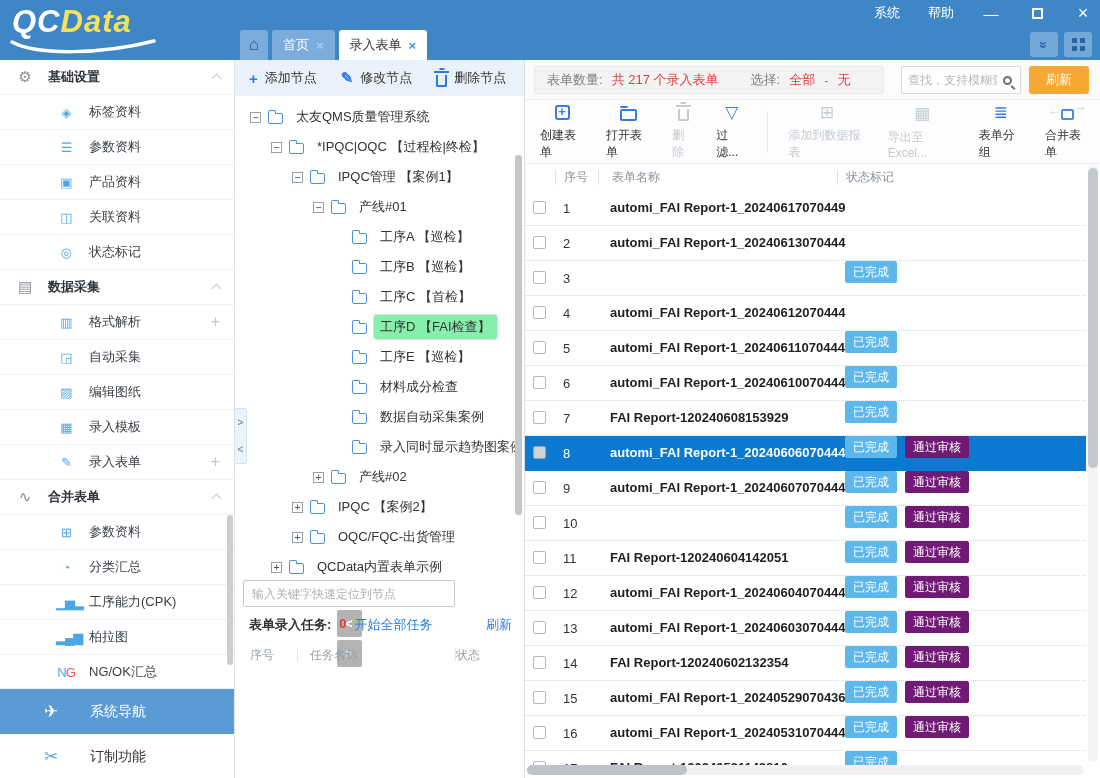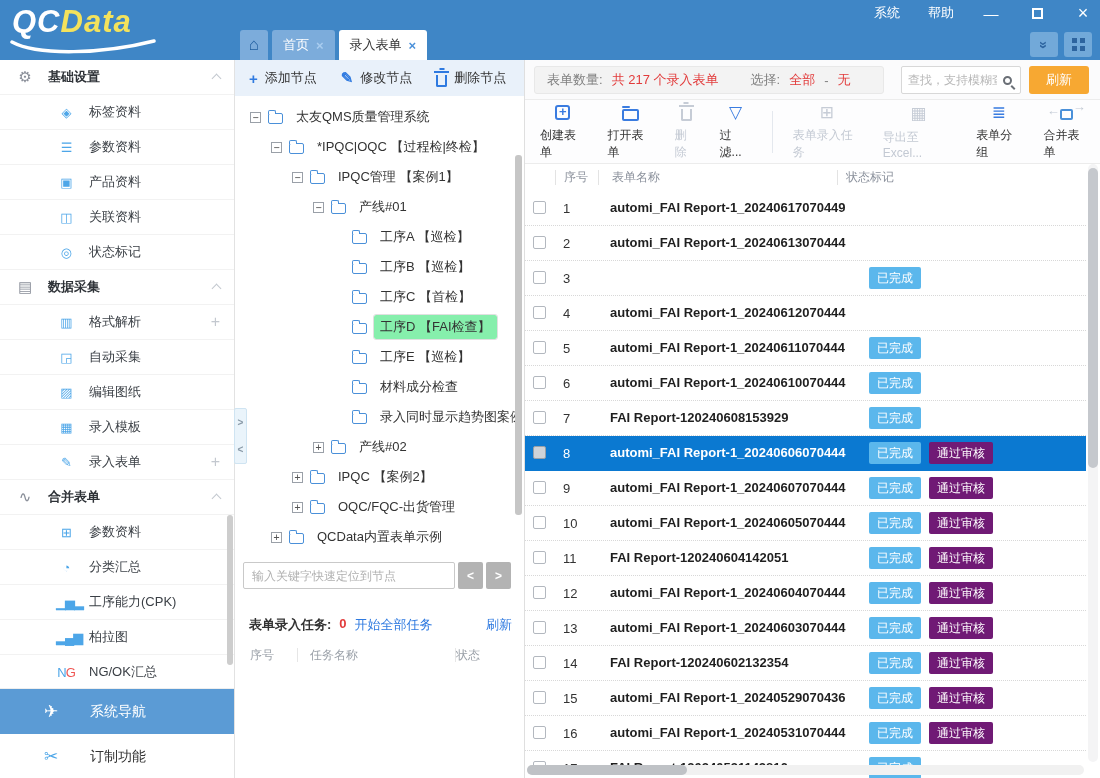--- a/index.html
+++ b/index.html
@@ -53,21 +53,21 @@
   .tree-area{position:absolute;top:36px;left:0;width:282px;height:486px;overflow:hidden;padding-top:6px;}
   .tnode{height:30px;display:flex;align-items:center;gap:7px;color:#333;white-space:nowrap;}
   .ebox{flex:none;width:11px;height:11px;border:1px solid #9aa0a8;background:#fff;display:flex;align-items:center;justify-content:center;font-size:10px;line-height:9px;color:#555;font-family:"DejaVu Sans Mono",monospace;}
   .ebox-sp{flex:none;width:11px;height:11px;}
   .ico-folder{flex:none;width:15px;height:11px;border:1.5px solid #4a90d9;border-radius:2px;position:relative;background:#fff;margin-top:2px;}
   .ico-folder::before{content:"";position:absolute;top:-4px;left:-1.5px;width:6px;height:3px;border:1.5px solid #4a90d9;border-bottom:none;border-radius:2px 2px 0 0;background:#fff;}
   .tlabel{padding:3px 6px;border-radius:2px;}
   .tlabel.sel{background:#86efac;outline:1px solid #e0e0e0;}
   .tree-sb{position:absolute;right:2px;top:95px;width:7px;height:360px;background:#c6c6c6;border-radius:3px;}
   .collapse-handle{position:absolute;left:-1px;top:348px;width:13px;height:56px;background:#eaf4fb;border:1px solid #cfe4f2;border-radius:2px;display:flex;flex-direction:column;align-items:center;justify-content:space-around;color:#8a9aa8;font-size:10px;font-weight:bold;}
-  .tree-search{position:absolute;top:502px;left:8px;display:flex;gap:3px;align-items:center;}
+  .tree-search{position:absolute;top:520px;left:8px;display:flex;gap:3px;align-items:center;flex-direction:column;}
   .tree-search input{width:212px;height:27px;border:1px solid #c9c9c9;border-radius:2px;padding:0 8px;font-size:12px;font-family:"Liberation Sans",sans-serif;color:#333;outline:none;}
   .tree-search input::placeholder{color:#b0b0b0;}
   .nav-btn{width:25px;height:27px;background:#b3b3b3;color:#fff;display:flex;align-items:center;justify-content:center;border-radius:2px;font-size:12px;font-weight:bold;}
   .tasks-bar{position:absolute;top:556px;left:14px;right:12px;display:flex;align-items:flex-start;gap:8px;}
   .tasks-title{font-weight:bold;color:#333;}
   .tasks-count{color:#e23b3b;font-weight:bold;}
   .tasks-link{color:#2f7ae0;}
   .tasks-refresh{margin-left:auto;color:#2f7ae0;}
   .task-headers{position:absolute;top:582px;left:0;right:8px;height:26px;display:flex;align-items:center;color:#9aa0a8;font-size:12px;}
   .th-c1{width:62px;padding-left:15px;}
@@ -106,21 +106,21 @@
   .hd-cb{width:30px;}
   .hd-no{width:42px;padding-left:8px;}
   .hd-name{flex:1;padding-left:13px;}
   .hd-status{width:248px;padding-left:8px;}
   .hd-div{width:1px;height:15px;background:#e3e3e3;}
   .rows{position:absolute;top:131px;left:0;right:14px;bottom:0;overflow:hidden;}
   .frow{height:35px;position:relative;border-bottom:1px dotted #d8d8d8;background:#fff;}
   .frow .cb{position:absolute;left:8px;top:10px;width:13px;height:13px;border:1px solid #b3b8bf;border-radius:2px;background:#fff;}
   .frow .no{position:absolute;left:38px;top:10px;font-size:13px;color:#333;}
   .frow .nm{position:absolute;left:85px;top:9px;font-size:13px;font-weight:bold;color:#1f1f1f;}
-  .badges{position:absolute;left:320px;top:6px;display:flex;gap:8px;margin-left:24px;}
+  .badges{position:absolute;left:320px;top:0;display:flex;gap:8px;}
   .badge{height:22px;padding:0 8px;display:flex;align-items:center;color:#fff;font-size:12px;border-radius:2px;}
   .badge.blue{background:#5bb7ec;}
   .badge.green{background:#701a75;}
   .frow.selected{background:#0b79d1;border-bottom-color:transparent;}
   .frow.selected .no,.frow.selected .nm{color:#fff;}
   .frow.selected .cb{background:#cfd3d8;border-color:#98a0a8;}
   .v-track{position:absolute;right:2px;top:104px;bottom:16px;width:10px;background:#f4f4f5;border-radius:5px;}
   .v-thumb{position:absolute;right:0;top:4px;width:10px;height:300px;background:#c5c8cd;border-radius:5px;}
   .h-sb{position:absolute;left:2px;right:16px;bottom:3px;height:10px;background:#f1f1f1;border-radius:5px;z-index:5;}
   .h-thumb{width:160px;height:10px;background:#bfc2c6;border-radius:5px;}
@@ -344,20 +344,26 @@
       <div class="tnode">
         <span style="width: 92px; flex: 0 0 auto;"></span>
         <span class="ebox-sp"></span>
         <span class="ico-folder"></span>
         <span class="tlabel">材料成分检查</span>
       </div>
       <div class="tnode">
         <span style="width: 92px; flex: 0 0 auto;"></span>
         <span class="ebox-sp"></span>
         <span class="ico-folder"></span>
+        <span class="tlabel">数据自动采集案例</span>
+      </div>
+      <div class="tnode">
+        <span style="width: 92px; flex: 0 0 auto;"></span>
+        <span class="ebox-sp"></span>
+        <span class="ico-folder"></span>
         <span class="tlabel">录入同时显示趋势图案例</span>
       </div>
       <div class="tnode">
         <span style="width: 71px; flex: 0 0 auto;"></span>
         <span class="ebox">+</span>
         <span class="ico-folder"></span>
         <span class="tlabel">产线#02</span>
       </div>
       <div class="tnode">
         <span style="width: 50px; flex: 0 0 auto;"></span>
@@ -440,21 +446,21 @@
         </span>
         <span>删除</span>
       </div>
       <div class="ft-item">
         <span class="ic">▽</span>
         <span>过滤...</span>
       </div>
       <div class="ft-div"></div>
       <div class="ft-item disabled">
         <span class="ic">⊞</span>
-        <span>表单录入任务</span>
+        <span>添加到数据报表</span>
       </div>
       <div class="ft-item disabled">
         <span class="ic">▦</span>
         <span>导出至Excel...</span>
       </div>
       <div class="ft-item">
         <span class="ic">≣</span>
         <span>表单分组</span>
       </div>
       <div class="ft-item">
@@ -539,21 +545,20 @@
         <span class="no">9</span>
         <span class="nm">automi_FAI Report-1_20240607070444</span>
         <span class="badges">
           <span class="badge blue">已完成</span>
           <span class="badge green">通过审核</span>
         </span>
       </div>
       <div class="frow">
         <span class="cb"></span>
         <span class="no">10</span>
-        <span class="nm">automi_FAI Report-1_20240605070444</span>
         <span class="badges">
           <span class="badge blue">已完成</span>
           <span class="badge green">通过审核</span>
         </span>
       </div>
       <div class="frow">
         <span class="cb"></span>
         <span class="no">11</span>
         <span class="nm">FAI Report-120240604142051</span>
         <span class="badges">

